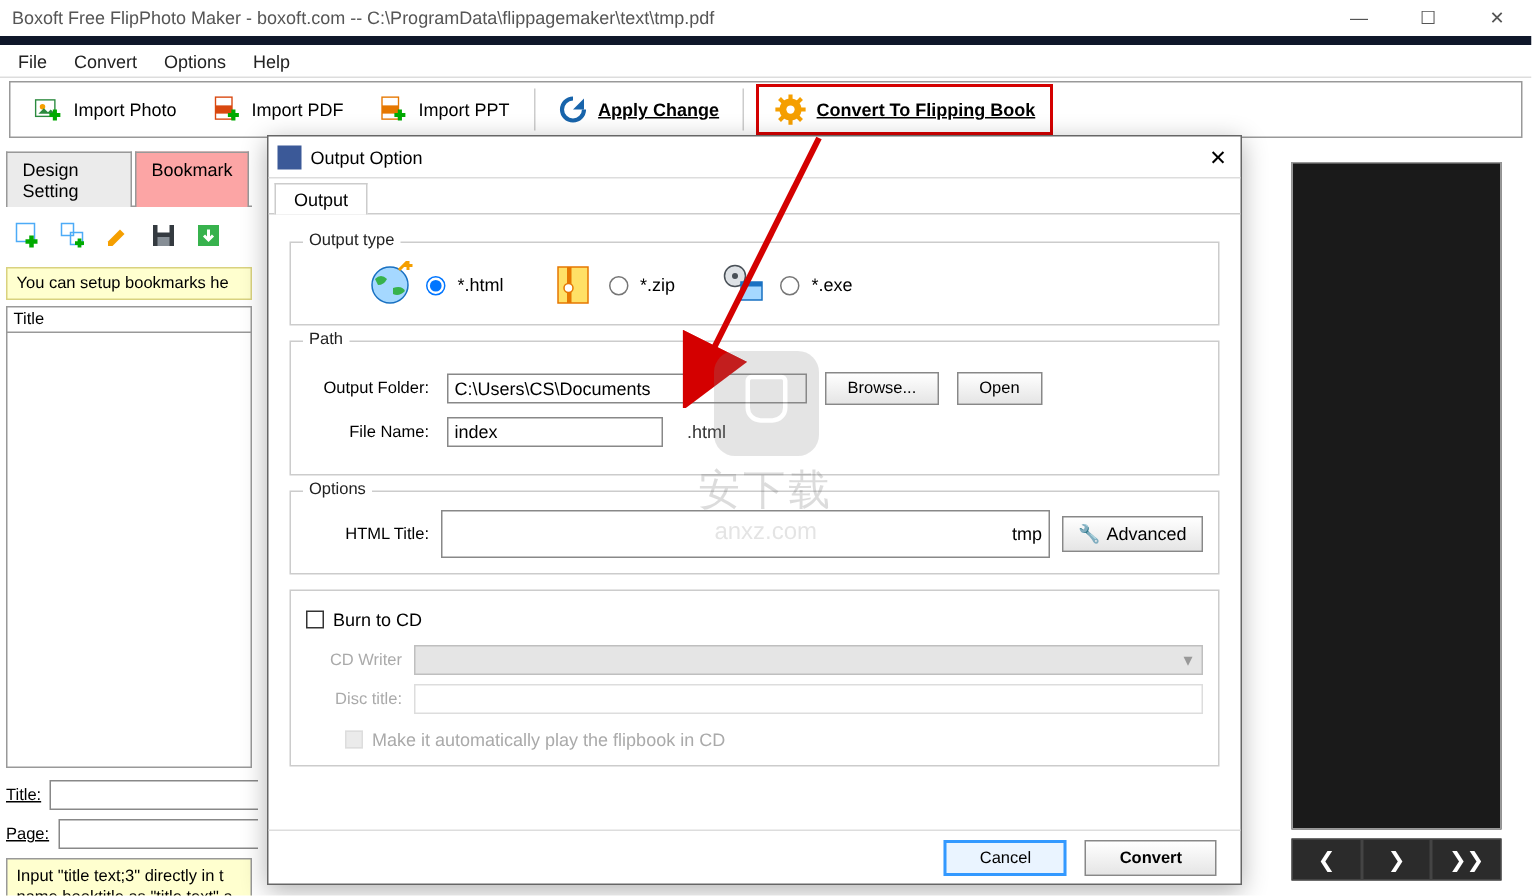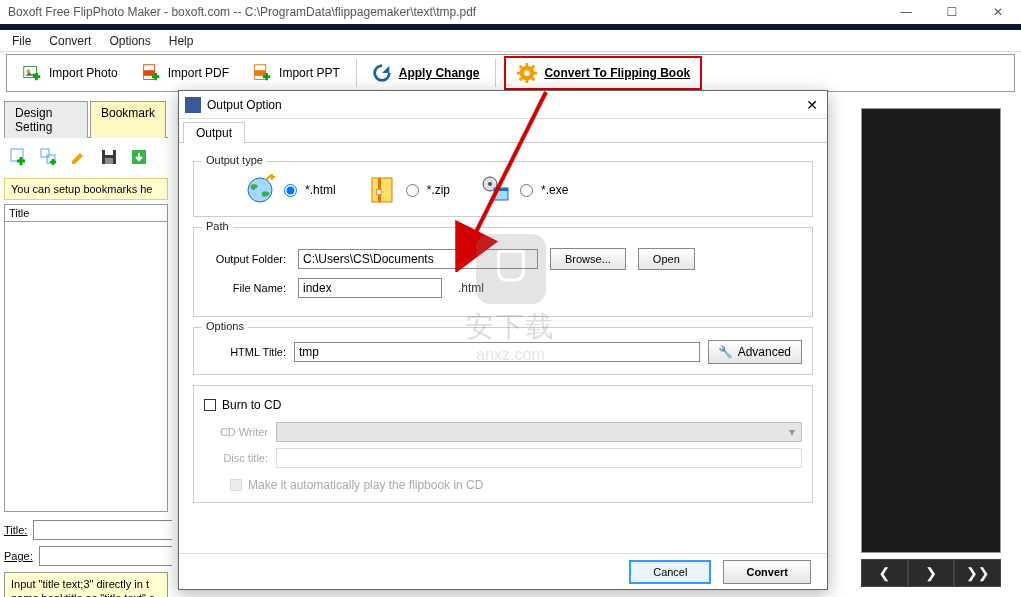--- a/index.html
+++ b/index.html
@@ -19,21 +19,21 @@
 .tb-sep { width: 1px; height: 28px; background: #ccc; margin: 0 4px; }
 .tb-btn.apply { font-weight: bold; text-decoration: underline; }
 .tb-btn.apply .ico svg { width:22px; height:22px; }
 .tb-btn.convert-wrap { border: 2px solid #d40000; padding: 4px 10px; margin-left: 4px; font-weight: bold;}
 .tb-btn.convert-wrap span.txt { text-decoration: underline; }
 
 .workspace { position: absolute; top: 98px; left: 0; right: 0; bottom: 0; display: flex; }
 .left-panel { width: 172px; padding: 0 4px; }
 .tabs { display: flex; border-bottom: 1px solid #999; margin-top: 2px; }
 .tab { padding: 4px 10px; border: 1px solid #999; border-bottom: none; background: #ebebeb; margin-right: 2px; position: relative; top: 1px; }
-.tab.active { background: #fef9c3; }
+.tab.active { background: #fca5a5; }
 
 .bm-tools { display: flex; gap: 4px; padding: 6px 2px; }
 .bm-tools .bt { width: 26px; height: 26px; border: 1px solid transparent; display:flex; align-items:center; justify-content:center; }
 .setup-msg { background: #ffffcf; border: 1px solid #d9d27f; padding: 4px 6px; font-size: 11px; margin: 2px 0 4px; }
 .title-hdr { border: 1px solid #999; padding: 2px 4px; background: #fff; font-size: 11px; }
 .title-list { border: 1px solid #999; border-top: none; height: 290px; background: #fff; }
 
 .fields { margin-top: 8px; }
 .frow { display: flex; align-items: center; margin: 6px 0; gap: 6px; }
 .frow label { width: 36px; text-align: right; text-decoration: underline; font-size: 11px; }
@@ -61,21 +61,21 @@
 .otype input[type=radio] { width:13px; height:13px; }
 .path-row { display:flex; align-items:center; gap:12px; margin:8px 0; }
 .path-row label { width:82px; text-align:right; font-size:11px; }
 .path-row input[type=text] { height:20px; border:1px solid #888; padding:0 4px; background:#fff; }
 .path-row .w240 { width:240px; }
 .path-row .w180 { width:144px; }
 .file-row .suffix { margin-left:4px; color:#333; }
 .btn { height:22px; padding:0 14px; border:1px solid #888; background:linear-gradient(#fff,#e5e5e5); cursor:pointer; font-size:11px; }
 .adv-row { display:flex; align-items:center; gap:8px; }
 .adv-row label { width:82px; text-align:right; font-size:11px; }
-.adv-row input { flex:1; height:20px; border:1px solid #888; padding:0 4px; }
+.adv-row input { flex:1; height:32px; border:1px solid #888; padding:0 4px;text-align:right; }
 .adv-btn { height:24px; padding:0 10px; border:1px solid #888; background:linear-gradient(#fff,#e5e5e5); display:flex; align-items:center; gap:4px; font-size:11px; }
 .burn-chk { display:flex; align-items:center; gap:6px; margin-bottom:10px; font-size:11px; }
 .burn-chk .cbox { width:12px; height:12px; border:1px solid #333; background:#fff; }
 .cd-row { display:flex; align-items:center; gap:8px; margin:6px 0; }
 .cd-row label { width:64px; text-align:right; color:#aaa; font-size:11px; }
 .cd-row .combo { flex:1; height:20px; background:#e5e5e5; border:1px solid #bfbfbf; position:relative; }
 .cd-row .combo::after { content:"▾"; position:absolute; right:6px; top:2px; color:#999; }
 .cd-row input.disabled-input { flex:1; height:20px; border:1px solid #ddd; background:#fff; }
 .make-row { display:flex; align-items:center; gap:6px; color:#aaa; margin-top:10px; font-size:11px; padding-left:26px; }
 .make-row .cbox { width:12px; height:12px; border:1px solid #ddd; background:#ebebeb; }

